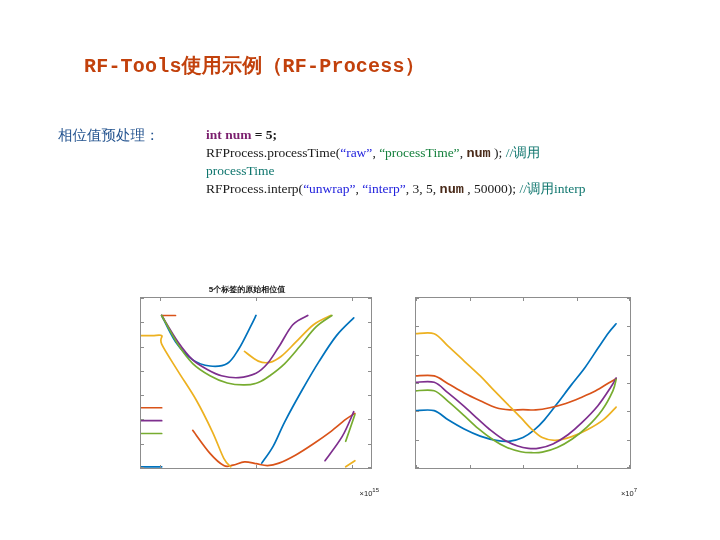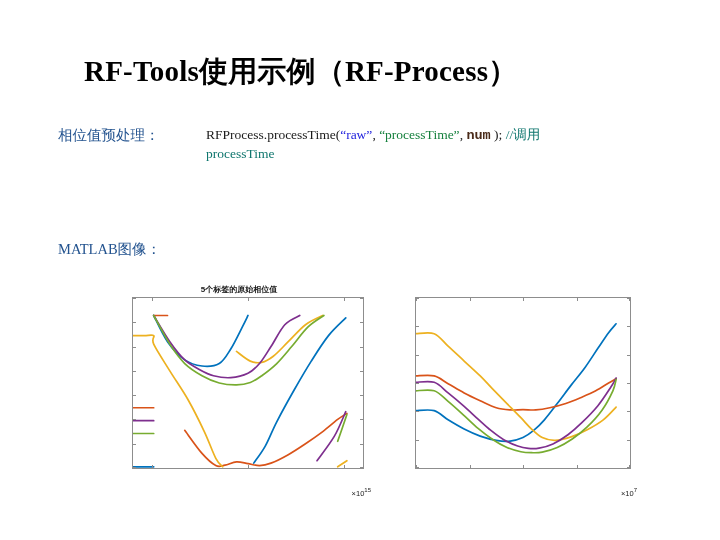--- a/index.html
+++ b/index.html
@@ -6,22 +6,22 @@
   body{
     width:720px;height:540px;background:#ffffff;
     font-family:"Liberation Serif",serif;
     overflow:hidden;position:relative;
   }
   .slide{position:absolute;inset:0;background:#fff;}
 
   
   .title{
     position:absolute;left:84px;top:52px;
-    font-family:Liberation Serif, serif;
-    font-size:29px;font-weight:bold;color:#000000;
+    font-family:Liberation Mono, monospace;
+    font-size:20px;font-weight:bold;color:#c2410c;
     letter-spacing:.2px;white-space:nowrap;
   }
 
   
   .label-phase{
     position:absolute;left:58px;top:126px;
     font-size:14.5px;color:#23538f;
     font-family:"Liberation Serif",serif;white-space:nowrap;
   }
   .label-matlab{
@@ -37,21 +37,21 @@
   .code .ln{white-space:normal;}
   .kw{color:#7b1f6e;font-weight:bold;}
   .var{color:#4a2b1a;font-weight:bold;font-family:Liberation Mono, monospace;}
   .str{color:#2222dd;}
   .str2{color:#15803d;}
   .cmt{color:#0f766e;}
   .plain{color:#1a1a1a;}
 
   
   .fig{position:absolute;background:#fff;}
-  .fig-left{left:105px;top:284px;width:268px;height:212px;}
+  .fig-left{left:113px;top:284px;width:268px;height:212px;}
   .fig-right{left:391px;top:284px;width:248px;height:212px;}
 
   .fig-title{
     position:absolute;left:0;right:0;top:0;text-align:center;
     font-family:"Liberation Sans",sans-serif;
     font-size:8px;font-weight:bold;color:#1a1a1a;
     white-space:nowrap;
   }
   .plotbox{
     position:absolute;border:1px solid #8d8d8d;background:#fff;
@@ -76,25 +76,30 @@
 <body>
 
 <div class="slide">
 
   <div class="title">RF-Tools使用示例（RF-Process）</div>
 
   <div class="label-phase">相位值预处理：</div>
 
   <div class="code">
     <div class="ln">
+      <span class="kw">int num</span><span class="plain" style="font-weight:bold"> = 5;</span>
+    </div>
+    <div class="ln">
       <span class="plain">RFProcess.processTime(</span><span class="str">“raw”</span><span class="plain">, </span><span class="str2">“processTime”</span><span class="plain">, </span><span class="var">num</span><span class="plain"> ); </span><span class="cmt">//调用</span><br><span class="cmt">processTime</span>
+    </div>
+    <div class="ln">
+      <span class="plain">RFProcess.interp(</span><span class="str">“unwrap”</span><span class="plain">, </span><span class="str">“interp”</span><span class="plain">, 3, 5, </span><span class="var">num</span><span class="plain"> , 50000); </span><span class="cmt">//调用interp</span>
     </div>
   </div>
 
-  <div class="label-matlab">MATLAB图像：</div>
 
   <div class="fig fig-left">
     <div class="fig-title">5个标签的原始相位值</div>
     <div class="plotbox" id="plot-left">
         <svg width="230" height="170" viewBox="0 0 230 170">
           <path d="M0.00,168.79 C1.92,168.79 8.05,168.79 11.50,168.79 C14.95,168.79 19.17,168.79 20.70,168.79" fill="none" stroke="#0072BD" stroke-width="1.7" stroke-linecap="round" stroke-linejoin="round"></path>
           <path d="M20.70,17.49 C23.00,21.86 29.32,36.31 34.50,43.71 C39.67,51.12 46.00,57.88 51.75,61.93 C57.50,65.98 63.25,67.39 69.00,68.00 C74.75,68.61 81.46,68.40 86.25,65.57 C91.04,62.74 93.92,57.07 97.75,51.00 C101.58,44.93 106.38,34.73 109.25,29.14 C112.13,23.56 114.04,19.43 115.00,17.49" fill="none" stroke="#0072BD" stroke-width="1.7" stroke-linecap="round" stroke-linejoin="round"></path>
           <path d="M120.75,165.14 C122.67,162.31 128.42,155.02 132.25,148.14 C136.08,141.26 138.96,133.17 143.75,123.86 C148.54,114.55 155.25,102.40 161.00,92.29 C166.75,82.17 172.50,72.25 178.25,63.14 C184.00,54.04 189.75,44.85 195.50,37.64 C201.25,30.44 209.88,22.87 212.75,19.91" fill="none" stroke="#0072BD" stroke-width="1.7" stroke-linecap="round" stroke-linejoin="round"></path>
           <path d="M0.00,109.77 C1.92,109.77 8.05,109.77 11.50,109.77 C14.95,109.77 19.17,109.77 20.70,109.77" fill="none" stroke="#D95319" stroke-width="1.7" stroke-linecap="round" stroke-linejoin="round"></path>
           <path d="M20.70,17.49 C23.00,17.49 32.20,17.49 34.50,17.49" fill="none" stroke="#D95319" stroke-width="1.7" stroke-linecap="round" stroke-linejoin="round"></path>

